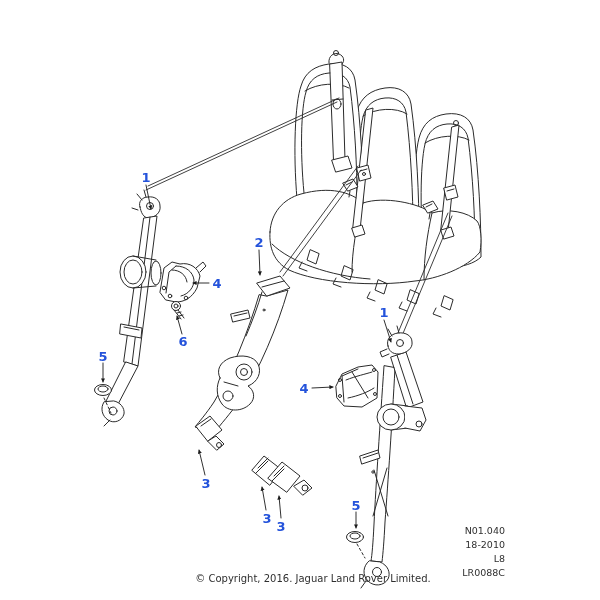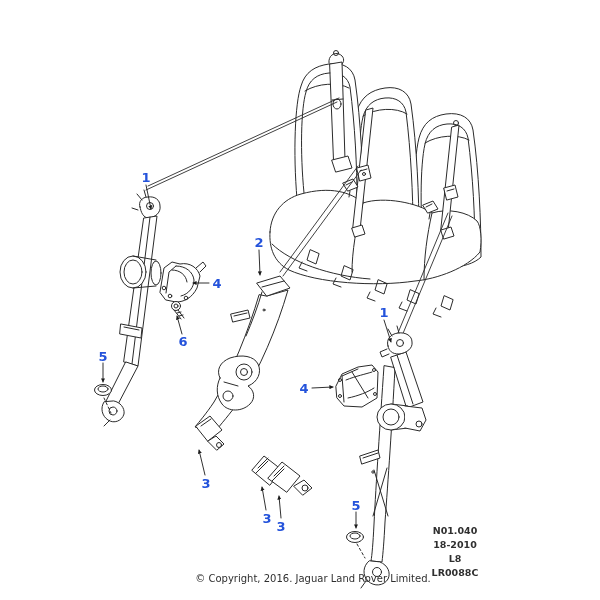--- a/index.html
+++ b/index.html
@@ -7,22 +7,22 @@
     position:relative;width:600px;height:600px;background:#ffffff;
     font-family:"DejaVu Sans","Liberation Sans",sans-serif;overflow:hidden;
   }
   .stage svg{position:absolute;left:0;top:0;}
   .callout-layer{position:absolute;left:0;top:0;width:600px;height:600px;pointer-events:none;}
   .callout{
     position:absolute;transform:translate(-50%,-50%);
     color:var(--callout-blue,#2453db);font-weight:bold;font-size:13px;line-height:13px;
   }
   .docref{
-    position:absolute;left:405px;top:524px;width:100px;text-align:center;
-    font-size:9.5px;line-height:14px;color:#2f2f2f;font-weight:bold;
+    position:absolute;left:405px;top:524px;width:100px;text-align:right;
+    font-size:9.5px;line-height:14px;color:#2f2f2f;
   }
   .copyright{
     position:absolute;left:313px;top:573px;transform:translateX(-50%);
     font-size:10px;color:#2f2f2f;white-space:nowrap;
   }
 </style>
 </head>
 <body>
 
 <div class="stage">

